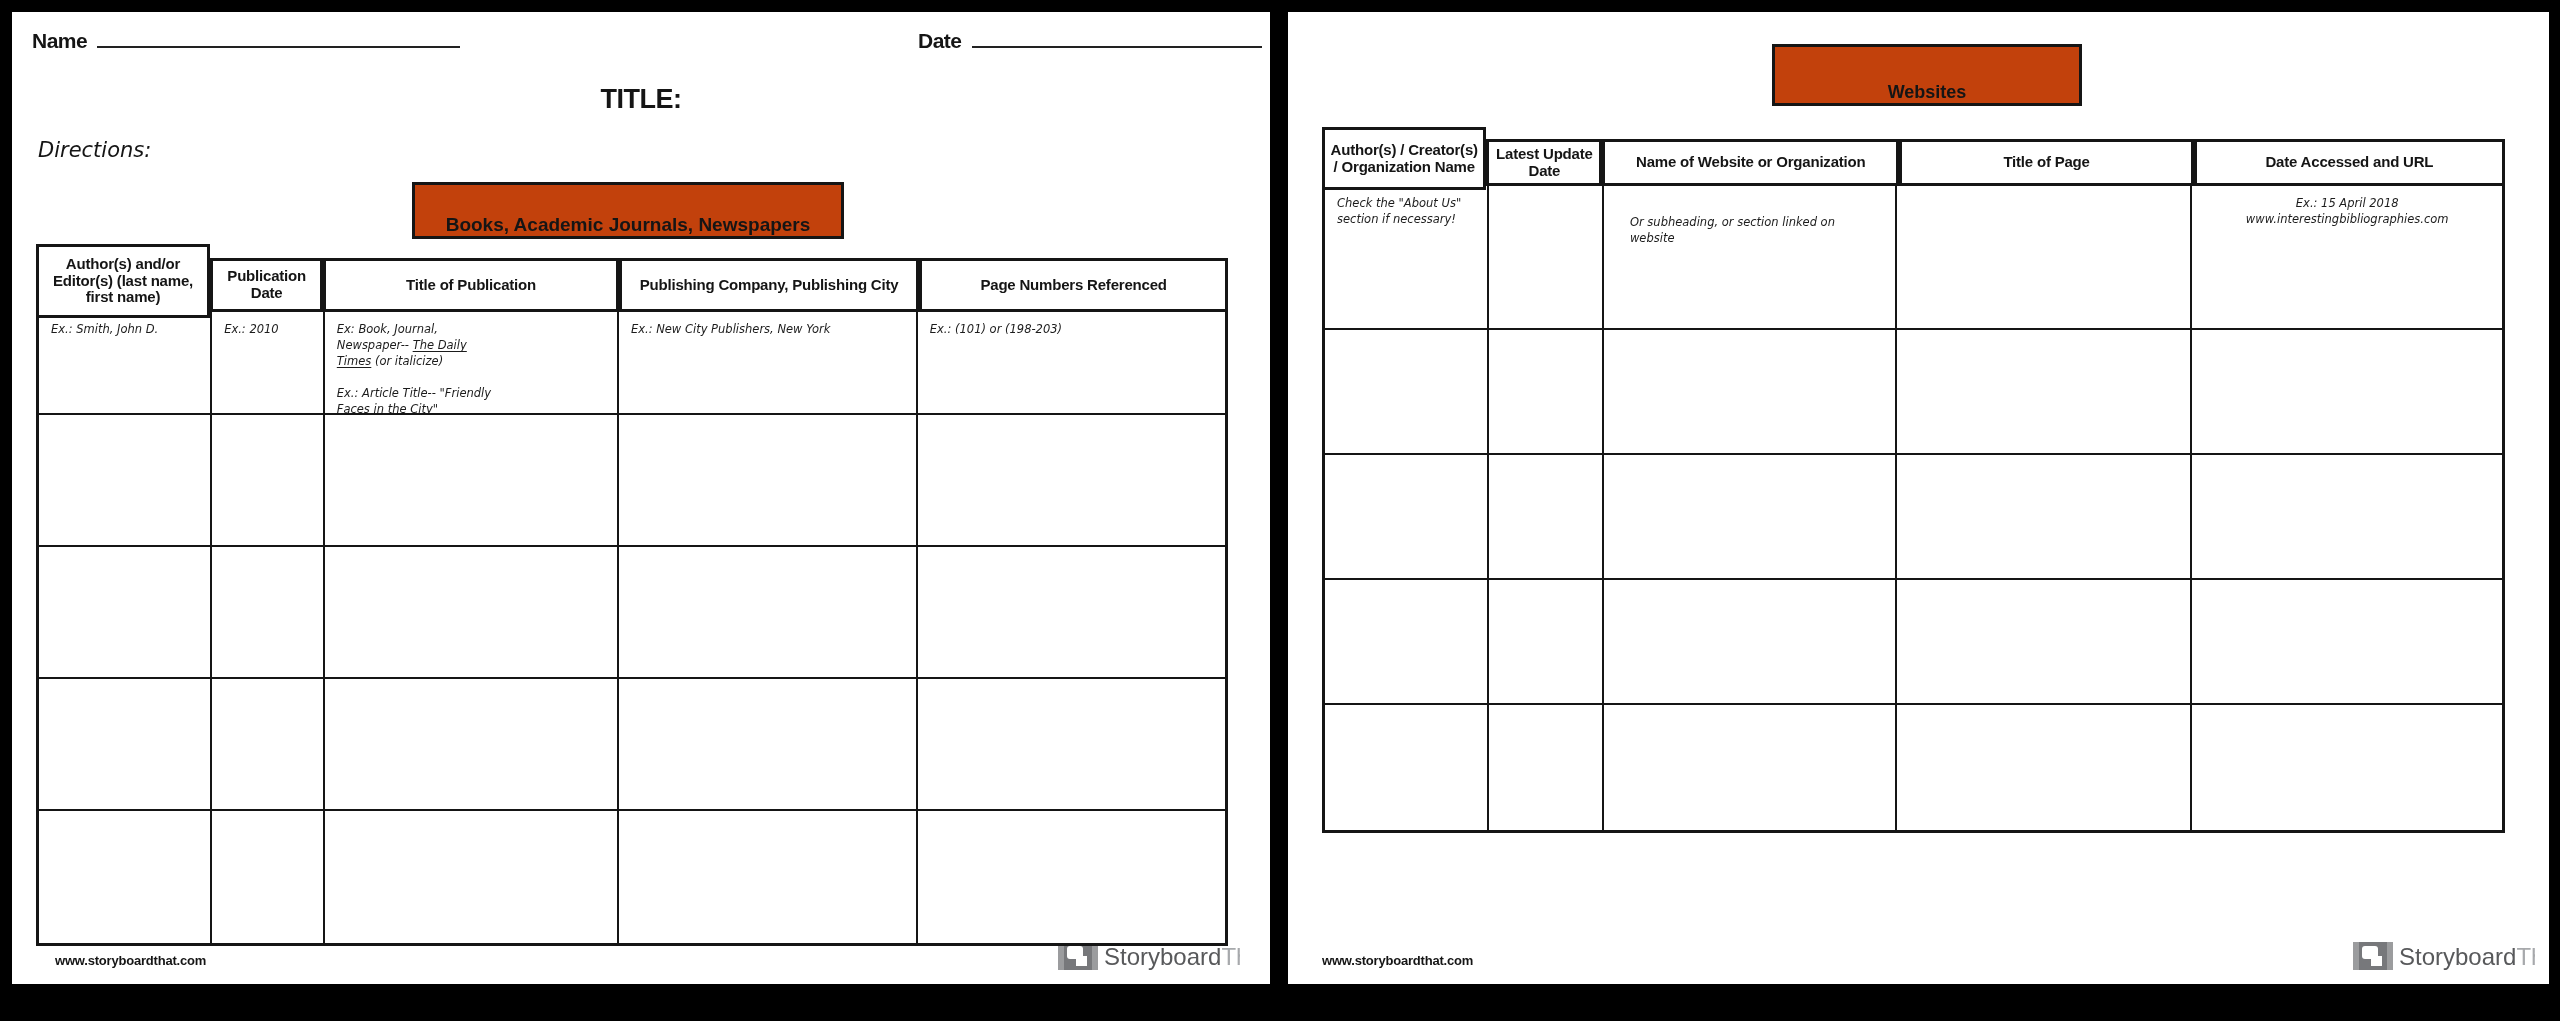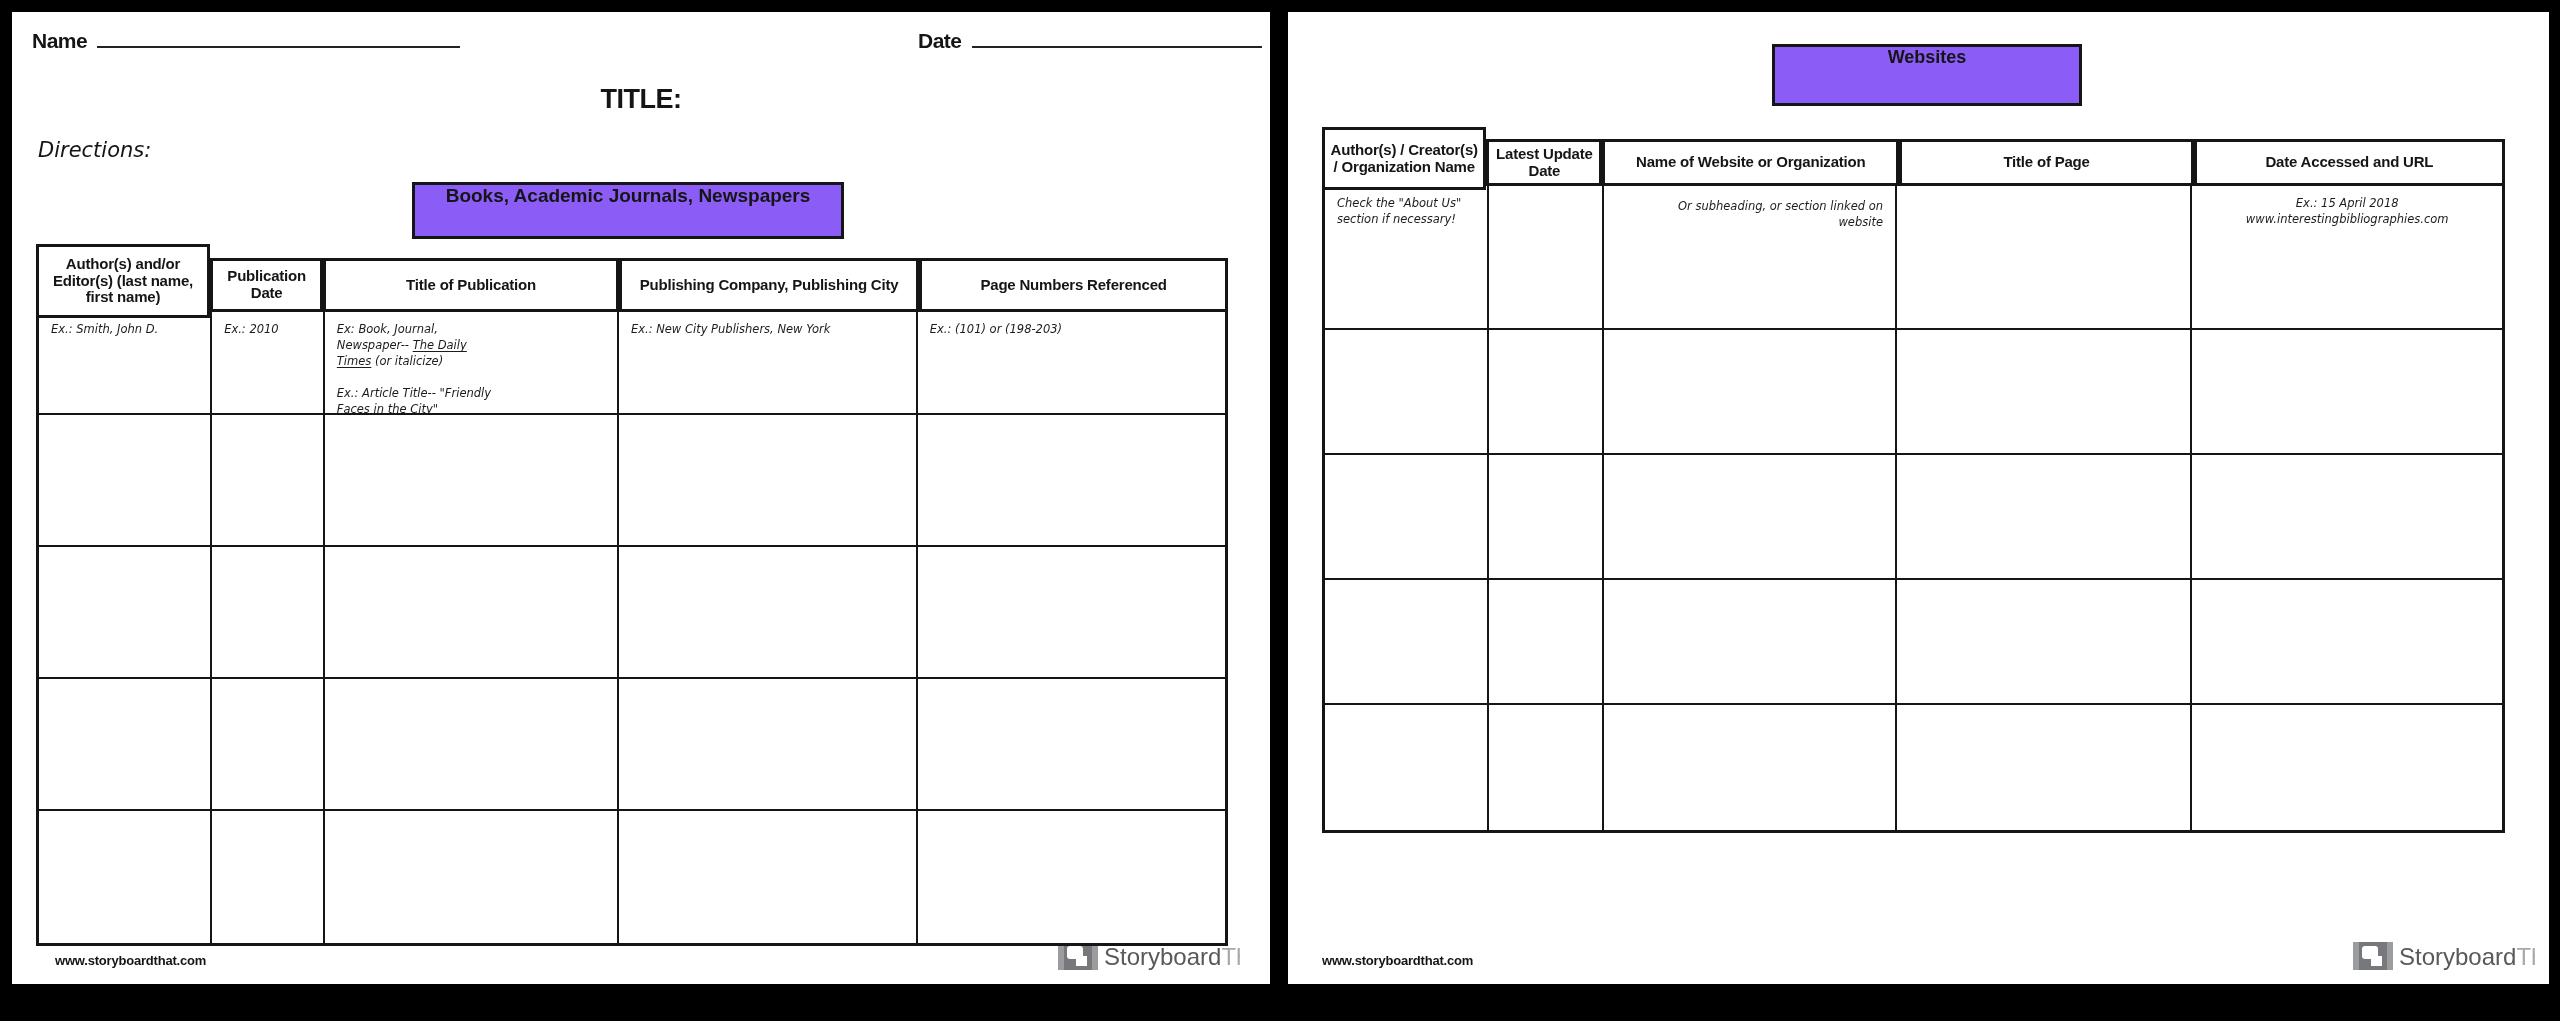--- a/index.html
+++ b/index.html
@@ -10,21 +10,21 @@
   .page-right{left:1288px;width:1261px;}
 
   
   .fill-group{position:absolute;display:flex;}
   .fill-label{font-weight:bold;font-size:21px;letter-spacing:-0.5px;line-height:1;}
   .fill-line{flex:1;border-bottom:2px solid #222;margin-left:10px;height:18px;}
 
   .title-heading{position:absolute;left:0;top:72px;width:100%;text-align:center;font-weight:bold;font-size:27px;letter-spacing:-0.5px;}
   .directions{position:absolute;left:26px;top:126px;font-style:italic;font-size:21px;font-family:"DejaVu Sans",sans-serif;}
 
-  .category-box{position:absolute;border:3px solid #151515;display:flex;align-items:flex-start;justify-content:center;font-weight:bold;background:#8b5cf6;}
+  .category-box{position:absolute;border:3px solid #151515;display:flex;align-items:flex-end;justify-content:center;font-weight:bold;background:#c2410c;}
   .category-box.books{left:400px;top:170px;width:432px;height:57px;font-size:19px;}
   .category-box.websites{left:484px;top:32px;width:310px;height:62px;font-size:18px;}
 
   
   .tbl{position:absolute;}
   .thead{display:flex;position:relative;z-index:2;}
   .hc{height:100%;border:3px solid #151515;background:#fff;display:flex;align-items:center;justify-content:center;text-align:center;font-weight:bold;font-size:15px;line-height:1.12;padding:2px 5px;letter-spacing:-0.2px;}
   .thead-l{height:54px;}
   .thead-r{height:47px;border-radius:7px;}
   .hc.first-l{position:relative;top:-14px;height:calc(100% + 20px);z-index:3;}
@@ -153,21 +153,21 @@
         <div class="hc d2">Latest Update Date</div>
         <div class="hc d4">Name of Website or Organization</div>
         <div class="hc d3">Title of Page</div>
         <div class="hc d5">Date Accessed and URL</div>
       </div>
       <div class="tbody">
         <div class="brow r-ex-r">
           <div class="cell d1 hand">Check the "About Us"
 section if necessary!</div>
           <div class="cell d2"></div>
-          <div class="cell d3 hand" style="padding-left:26px;padding-top:12px;text-align:right;">Or subheading, or section linked on website</div>
+          <div class="cell d3 hand" style="padding-left:26px;padding-top:28px;">Or subheading, or section linked on website</div>
           <div class="cell d4"></div>
           <div class="cell d5 hand">Ex.: 15 April 2018
 www.interestingbibliographies.com</div>
         </div>
         <div class="brow r-empty-r">
           <div class="cell d1"></div>
           <div class="cell d2"></div>
           <div class="cell d3"></div>
           <div class="cell d4"></div>
           <div class="cell d5"></div>

